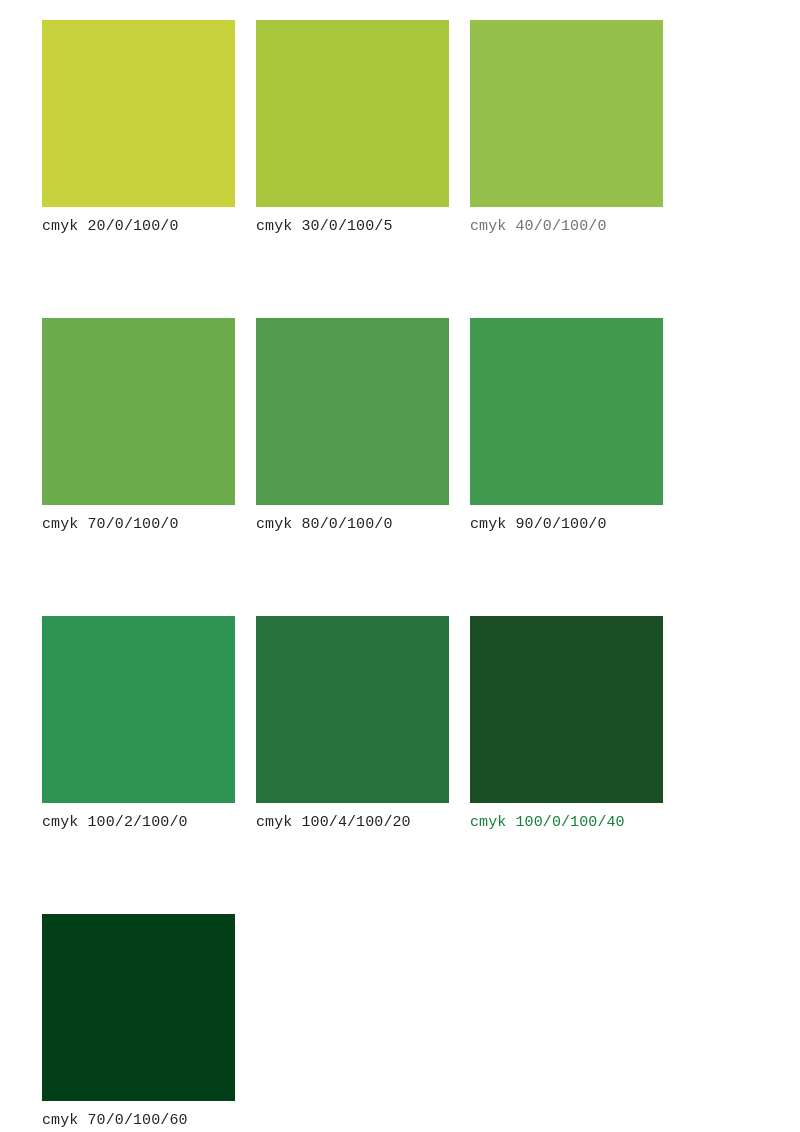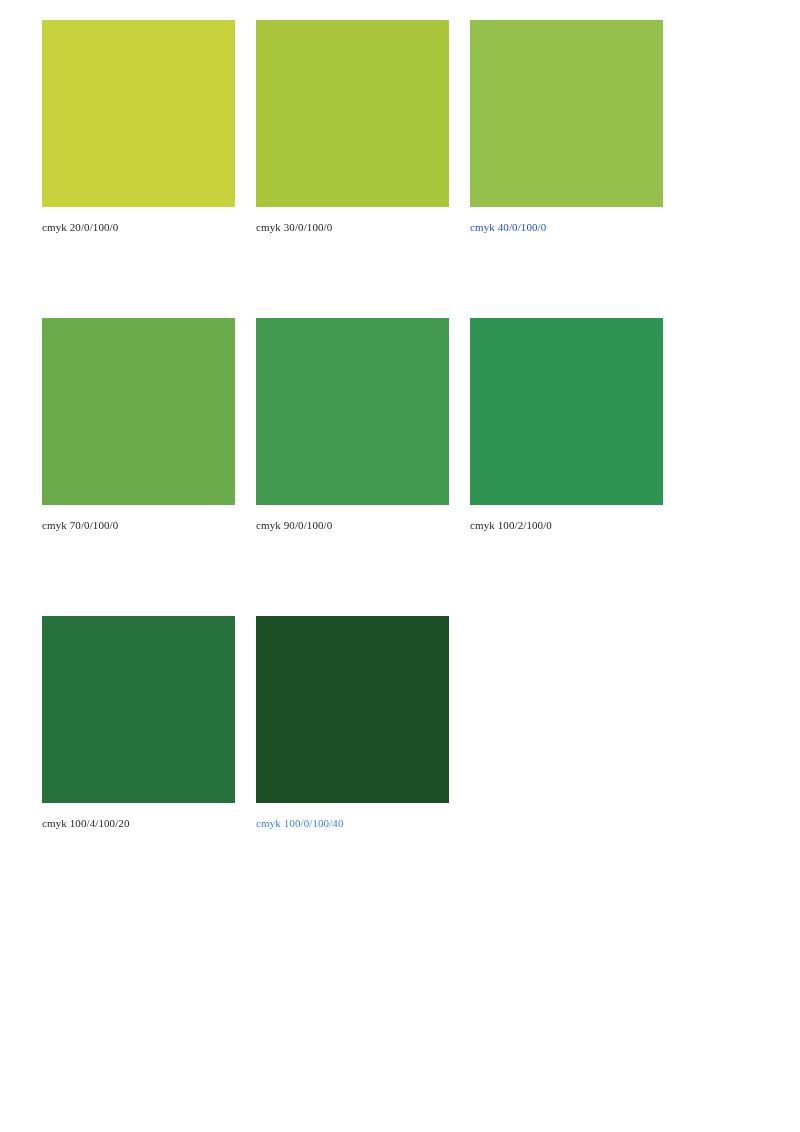--- a/index.html
+++ b/index.html
@@ -41,59 +41,67 @@
   .swatch-chip {
     display: block;
     width: 193px;
     height: 187px;
     background: #cccccc;
   }
 
   .swatch-label {
     display: block;
     margin-top: 12px;
-    font-family: Liberation Serif, serif;
-    font-size: 11px;
+    font-family: Liberation Mono, monospace;
+    font-size: 15px;
     line-height: 16px;
     color: #231f20;
     letter-spacing: 0.1px;
     white-space: nowrap;
   }
 </style>
 </head>
 <body style="background: rgb(255, 255, 255);">
 
 <div class="palette-page">
   <div class="swatch-grid">
       <div class="swatch-cell">
         <div class="swatch-chip" style="background: rgb(199, 210, 60);"></div>
         <div class="swatch-label" style="color: rgb(35, 31, 32);">cmyk 20/0/100/0</div>
       </div>
       <div class="swatch-cell">
         <div class="swatch-chip" style="background: rgb(168, 198, 60);"></div>
-        <div class="swatch-label" style="color: rgb(35, 31, 32);">cmyk 30/0/100/0</div>
+        <div class="swatch-label" style="color: rgb(35, 31, 32);">cmyk 30/0/100/5</div>
       </div>
       <div class="swatch-cell">
         <div class="swatch-chip" style="background: rgb(149, 192, 75);"></div>
-        <div class="swatch-label" style="color: #1d4ed8;">cmyk 40/0/100/0</div>
+        <div class="swatch-label" style="color: #737373;">cmyk 40/0/100/0</div>
       </div>
       <div class="swatch-cell">
         <div class="swatch-chip" style="background: rgb(108, 171, 75);"></div>
         <div class="swatch-label" style="color: rgb(35, 31, 32);">cmyk 70/0/100/0</div>
+      </div>
+      <div class="swatch-cell">
+        <div class="swatch-chip" style="background: rgb(82, 155, 77);"></div>
+        <div class="swatch-label" style="color: rgb(35, 31, 32);">cmyk 80/0/100/0</div>
       </div>
       <div class="swatch-cell">
         <div class="swatch-chip" style="background: rgb(65, 154, 79);"></div>
         <div class="swatch-label" style="color: rgb(35, 31, 32);">cmyk 90/0/100/0</div>
       </div>
       <div class="swatch-cell">
         <div class="swatch-chip" style="background: rgb(47, 148, 83);"></div>
         <div class="swatch-label" style="color: rgb(35, 31, 32);">cmyk 100/2/100/0</div>
       </div>
       <div class="swatch-cell">
         <div class="swatch-chip" style="background: rgb(39, 113, 60);"></div>
         <div class="swatch-label" style="color: rgb(35, 31, 32);">cmyk 100/4/100/20</div>
       </div>
       <div class="swatch-cell">
         <div class="swatch-chip" style="background: rgb(28, 78, 37);"></div>
-        <div class="swatch-label" style="color: #3b82f6;">cmyk 100/0/100/40</div>
+        <div class="swatch-label" style="color: #15803d;">cmyk 100/0/100/40</div>
+      </div>
+      <div class="swatch-cell">
+        <div class="swatch-chip" style="background: rgb(3, 64, 26);"></div>
+        <div class="swatch-label" style="color: rgb(35, 31, 32);">cmyk 70/0/100/60</div>
       </div>
     </div>
 </div>
 
 </body></html>

